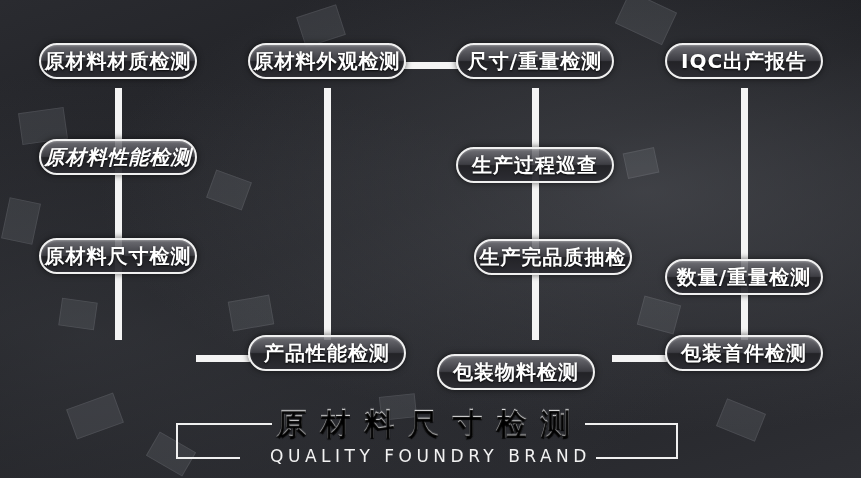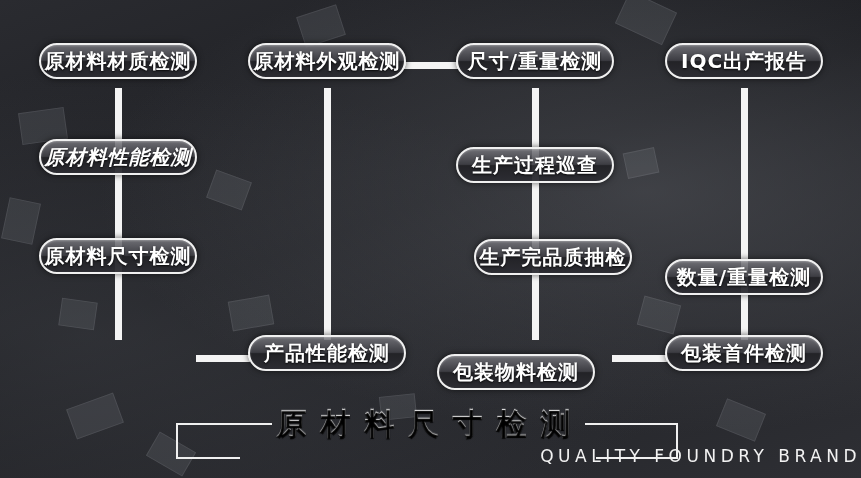--- a/index.html
+++ b/index.html
@@ -27,21 +27,21 @@
     cursor: pointer;
   }
   #title-cn {
     position: absolute; left: 0; width: 861px; top: 404px; text-align: center;
     font-size: 30px; font-weight: bold; letter-spacing: 14px; color: #d8d8d8;
     text-shadow: 0 1px 1px #000, 0 -1px 0 #fff2;
     background: linear-gradient(180deg, #ffffff 0%, #bdbdbd 55%, #8a8a8a 100%);
     -webkit-background-clip: text; background-clip: text; -webkit-text-fill-color: transparent;
   }
   #title-en {
-    position: absolute; left: 0; width: 861px; top: 446px; text-align: right;
+    position: absolute; left: 0; width: 861px; top: 446px; text-align: center;
     font-size: 17px; letter-spacing: 4.5px; color: #f2f2f2;
     font-family: "DejaVu Sans", sans-serif;
   }
   .frame-line { position: absolute; background: #f0f0f0; }
 </style>
 </head>
 <body>
 
 <div id="stage">
 

